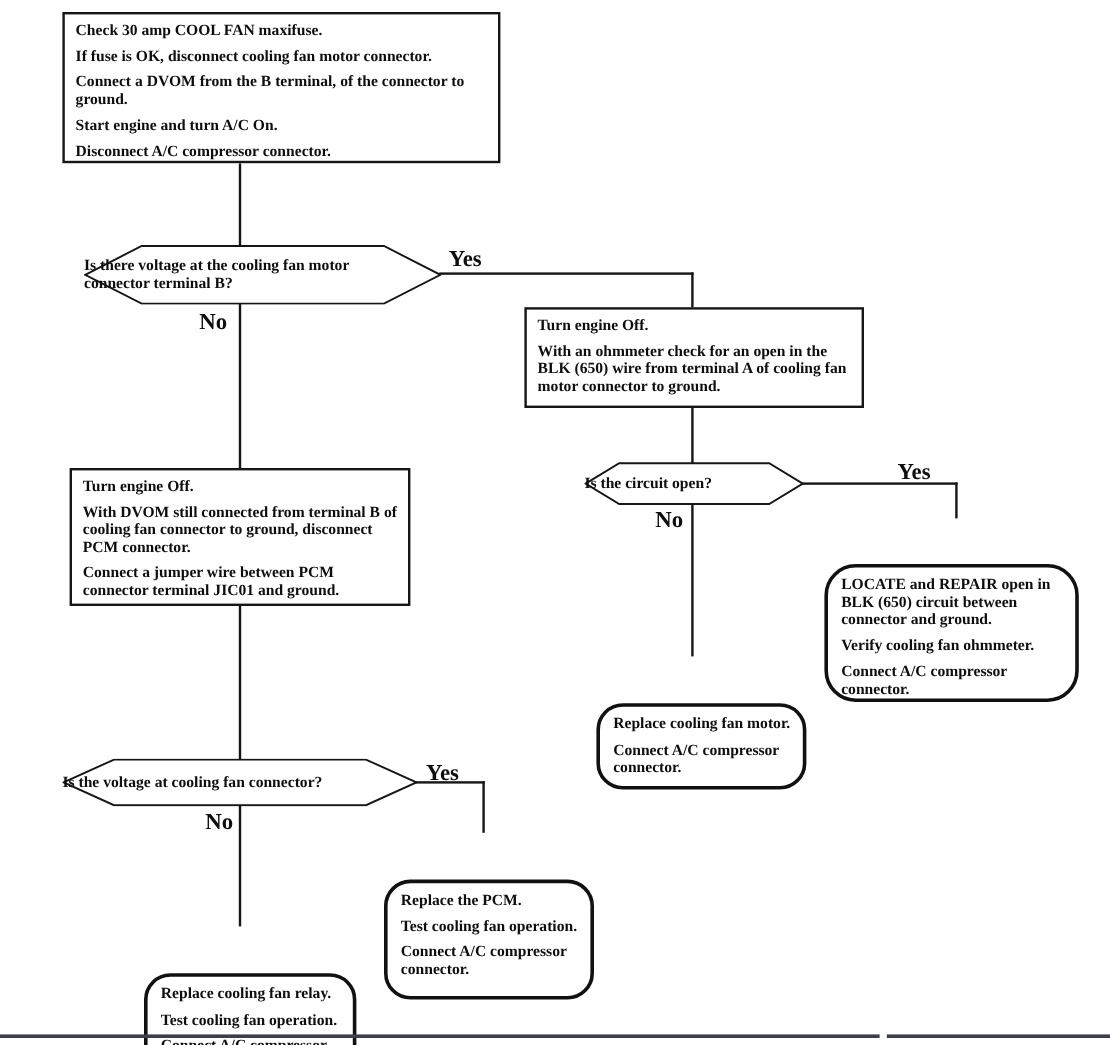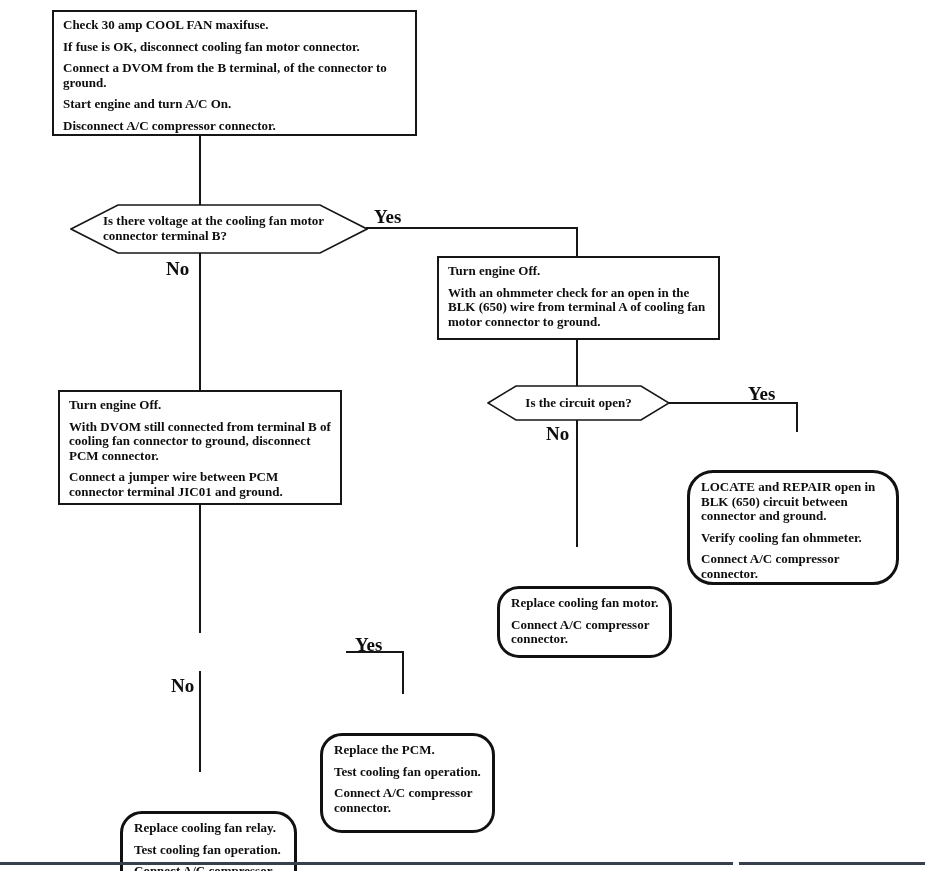--- a/index.html
+++ b/index.html
@@ -20,21 +20,21 @@
     position:absolute;border:3px solid #111111;border-radius:22px;background:#fff;
     padding:7px 9px 4px 11px;box-sizing:border-box;margin-top:40px;
   }
   .tbox p{margin:0 0 7px 0;}
   .tbox p:last-child{margin-bottom:0;}
   
   .dnode{position:absolute;}
   .dnode svg{position:absolute;left:0;top:0;display:block;}
   .dnode .q{
     position:absolute;left:0;top:0;width:100%;height:100%;
-    display:flex;align-items:center;justify-content:center;text-align:left;
+    display:flex;align-items:center;text-align:left;
   }
   .dnode .q>span{display:block;}
   
   .cv{position:absolute;width:2px;background:#161616;}
   .ch{position:absolute;height:2px;background:#161616;}
   
   .elabel{position:absolute;font-size:19px;}
   
   .rule{position:absolute;height:3px;background:#39404d;}
 </style>
@@ -104,20 +104,28 @@
     <p>Replace cooling fan motor.</p>
     <p>Connect A/C compressor connector.</p>
   </div>
 
   <div class="pbox" style="left:58px;top:390px;width:284px;height:115px">
     <p>Turn engine Off.</p>
     <p>With DVOM still connected from terminal B of cooling fan connector to ground, disconnect PCM connector.</p>
     <p>Connect a jumper wire between PCM connector terminal JIC01 and ground.</p>
   </div>
 
+  <div class="dnode" style="left:52px;top:632px;width:296px;height:40px">
+    <svg width="296" height="40" viewBox="0 0 296 40">
+      <polygon points="1,20 43,1 253,1 295,20 253,39 43,39" fill="#ffffff" stroke="#161616" stroke-width="1.6"></polygon>
+    </svg>
+    <div class="q">
+        <span style="white-space:nowrap">Is the voltage at cooling fan connector?</span>
+      </div>
+  </div>
 
   <div class="tbox" style="left:320px;top:693px;width:175px;height:100px">
     <p>Replace the PCM.</p>
     <p>Test cooling fan operation.</p>
     <p>Connect A/C compressor connector.</p>
   </div>
 
   <div class="tbox" style="left:120px;top:771px;width:177px;height:84px">
     <p>Replace cooling fan relay.</p>
     <p>Test cooling fan operation.</p>

